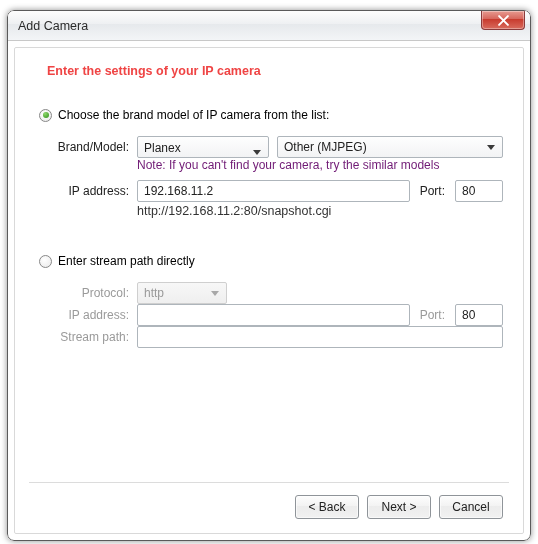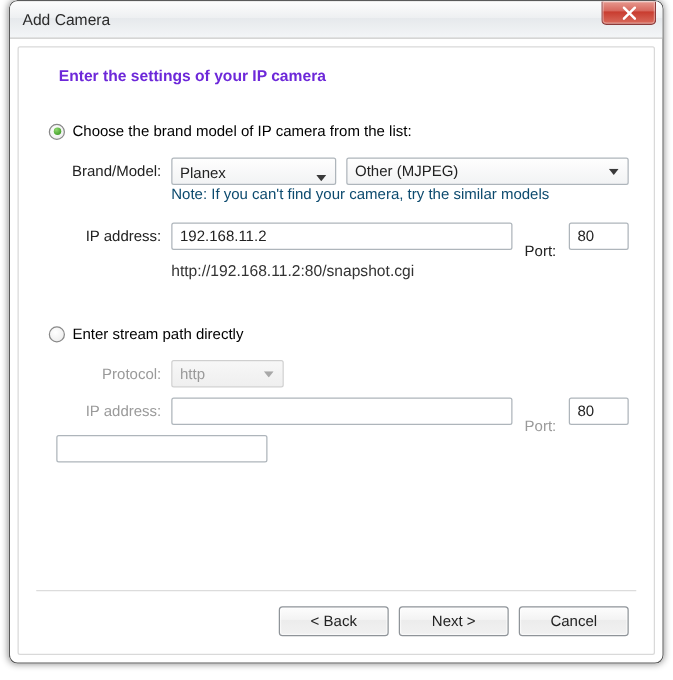--- a/index.html
+++ b/index.html
@@ -5,21 +5,21 @@
   * { box-sizing: border-box; }
   html, body {
     margin: 0; padding: 0;
     width: 538px; height: 544px;
     font-family: "Segoe UI", Tahoma, sans-serif;
     font-size: 12px;
     background: #fff;
   }
   .shadow-wrap {
     position: absolute;
-    left: 7px; top: 0;
+    left: 7px; top: 10px;
     width: 524px; height: 531px;
     border-radius: 7px;
     box-shadow: 0 0 6px rgba(0,0,0,0.45);
     overflow: hidden;
   }
   .window {
     width: 100%; height: 100%;
     background: #fff;
     border: 1px solid #5a5a5a;
     border-radius: 7px;
@@ -67,21 +67,21 @@
     border-radius: 2px;
     background: #fff;
     padding: 14px 20px 14px 20px;
     display: flex;
     flex-direction: column;
     position: relative;
   }
   .heading {
     font-weight: bold;
     font-size: 12.5px;
-    color: #6d28d9;
+    color: #ef4444;
     margin: 2px 0 30px 0;
     padding-left: 12px;
   }
   .radio-row {
     display: flex;
     align-items: center;
     gap: 6px;
     margin-bottom: 14px;
     margin-left: 4px;
   }
@@ -151,46 +151,46 @@
     gap: 8px;
   }
   .row-combos .combo { flex: 1; }
   .row-combos .combo.first { width: 132px; flex: none; align-items: flex-end; }
   .row-ip {
     display: flex;
     gap: 10px;
     align-items: center;
   }
   .row-ip .text-input.ip { flex: 1; }
-  .row-ip .port-lbl { color:#222;margin-top:24px; }
+  .row-ip .port-lbl { color:#222; }
   .field-grid.disabled .row-ip .port-lbl { color:#9a9a9a; }
   .row-ip .text-input.port { width: 48px; text-align:left; }
   .note {
-    color: #0c4a6e;
+    color: #701a75;
     margin-top: 0;
   }
   .url-line {
     color: #333;
     margin-top: 2px;
     font-size: 12.5px;
   }
   .spacer { flex: 1; }
   .divider {
     height: 1px;
     background: #dcdcdc;
     margin: 6px -6px 12px -6px;
   }
   .button-row {
     display: flex;
     justify-content: flex-end;
     gap: 8px;
     padding-right: 0;
   }
   .btn {
-    width: 88px;
+    width: 64px;
     height: 24px;
     border: 1px solid #8f9499;
     border-radius: 3px;
     background: linear-gradient(#fdfdfd,#f3f3f3 45%,#ececec 46%,#f1f1f1);
     font: inherit;
     color: #222;
     display: flex;
     align-items: center;
     justify-content: center;
     box-shadow: inset 0 0 0 1px rgba(255,255,255,0.6);
@@ -275,20 +275,21 @@
             </div>
           </div>
 
           <div class="lbl">IP address:</div>
           <div class="row-ip">
             <input class="text-input ip" value="" style="">
             <span class="port-lbl">Port:</span>
             <input class="text-input port" value="80" style="">
           </div>
 
+          <div class="lbl">Stream path:</div>
           <div class="row-ip">
             <input class="text-input ip" style="flex: 1 1 0%;" value="">
           </div>
         </div>
 
         <div class="spacer"></div>
         <div class="divider"></div>
 
         <div class="button-row">
           <div class="btn">&lt; Back</div>

